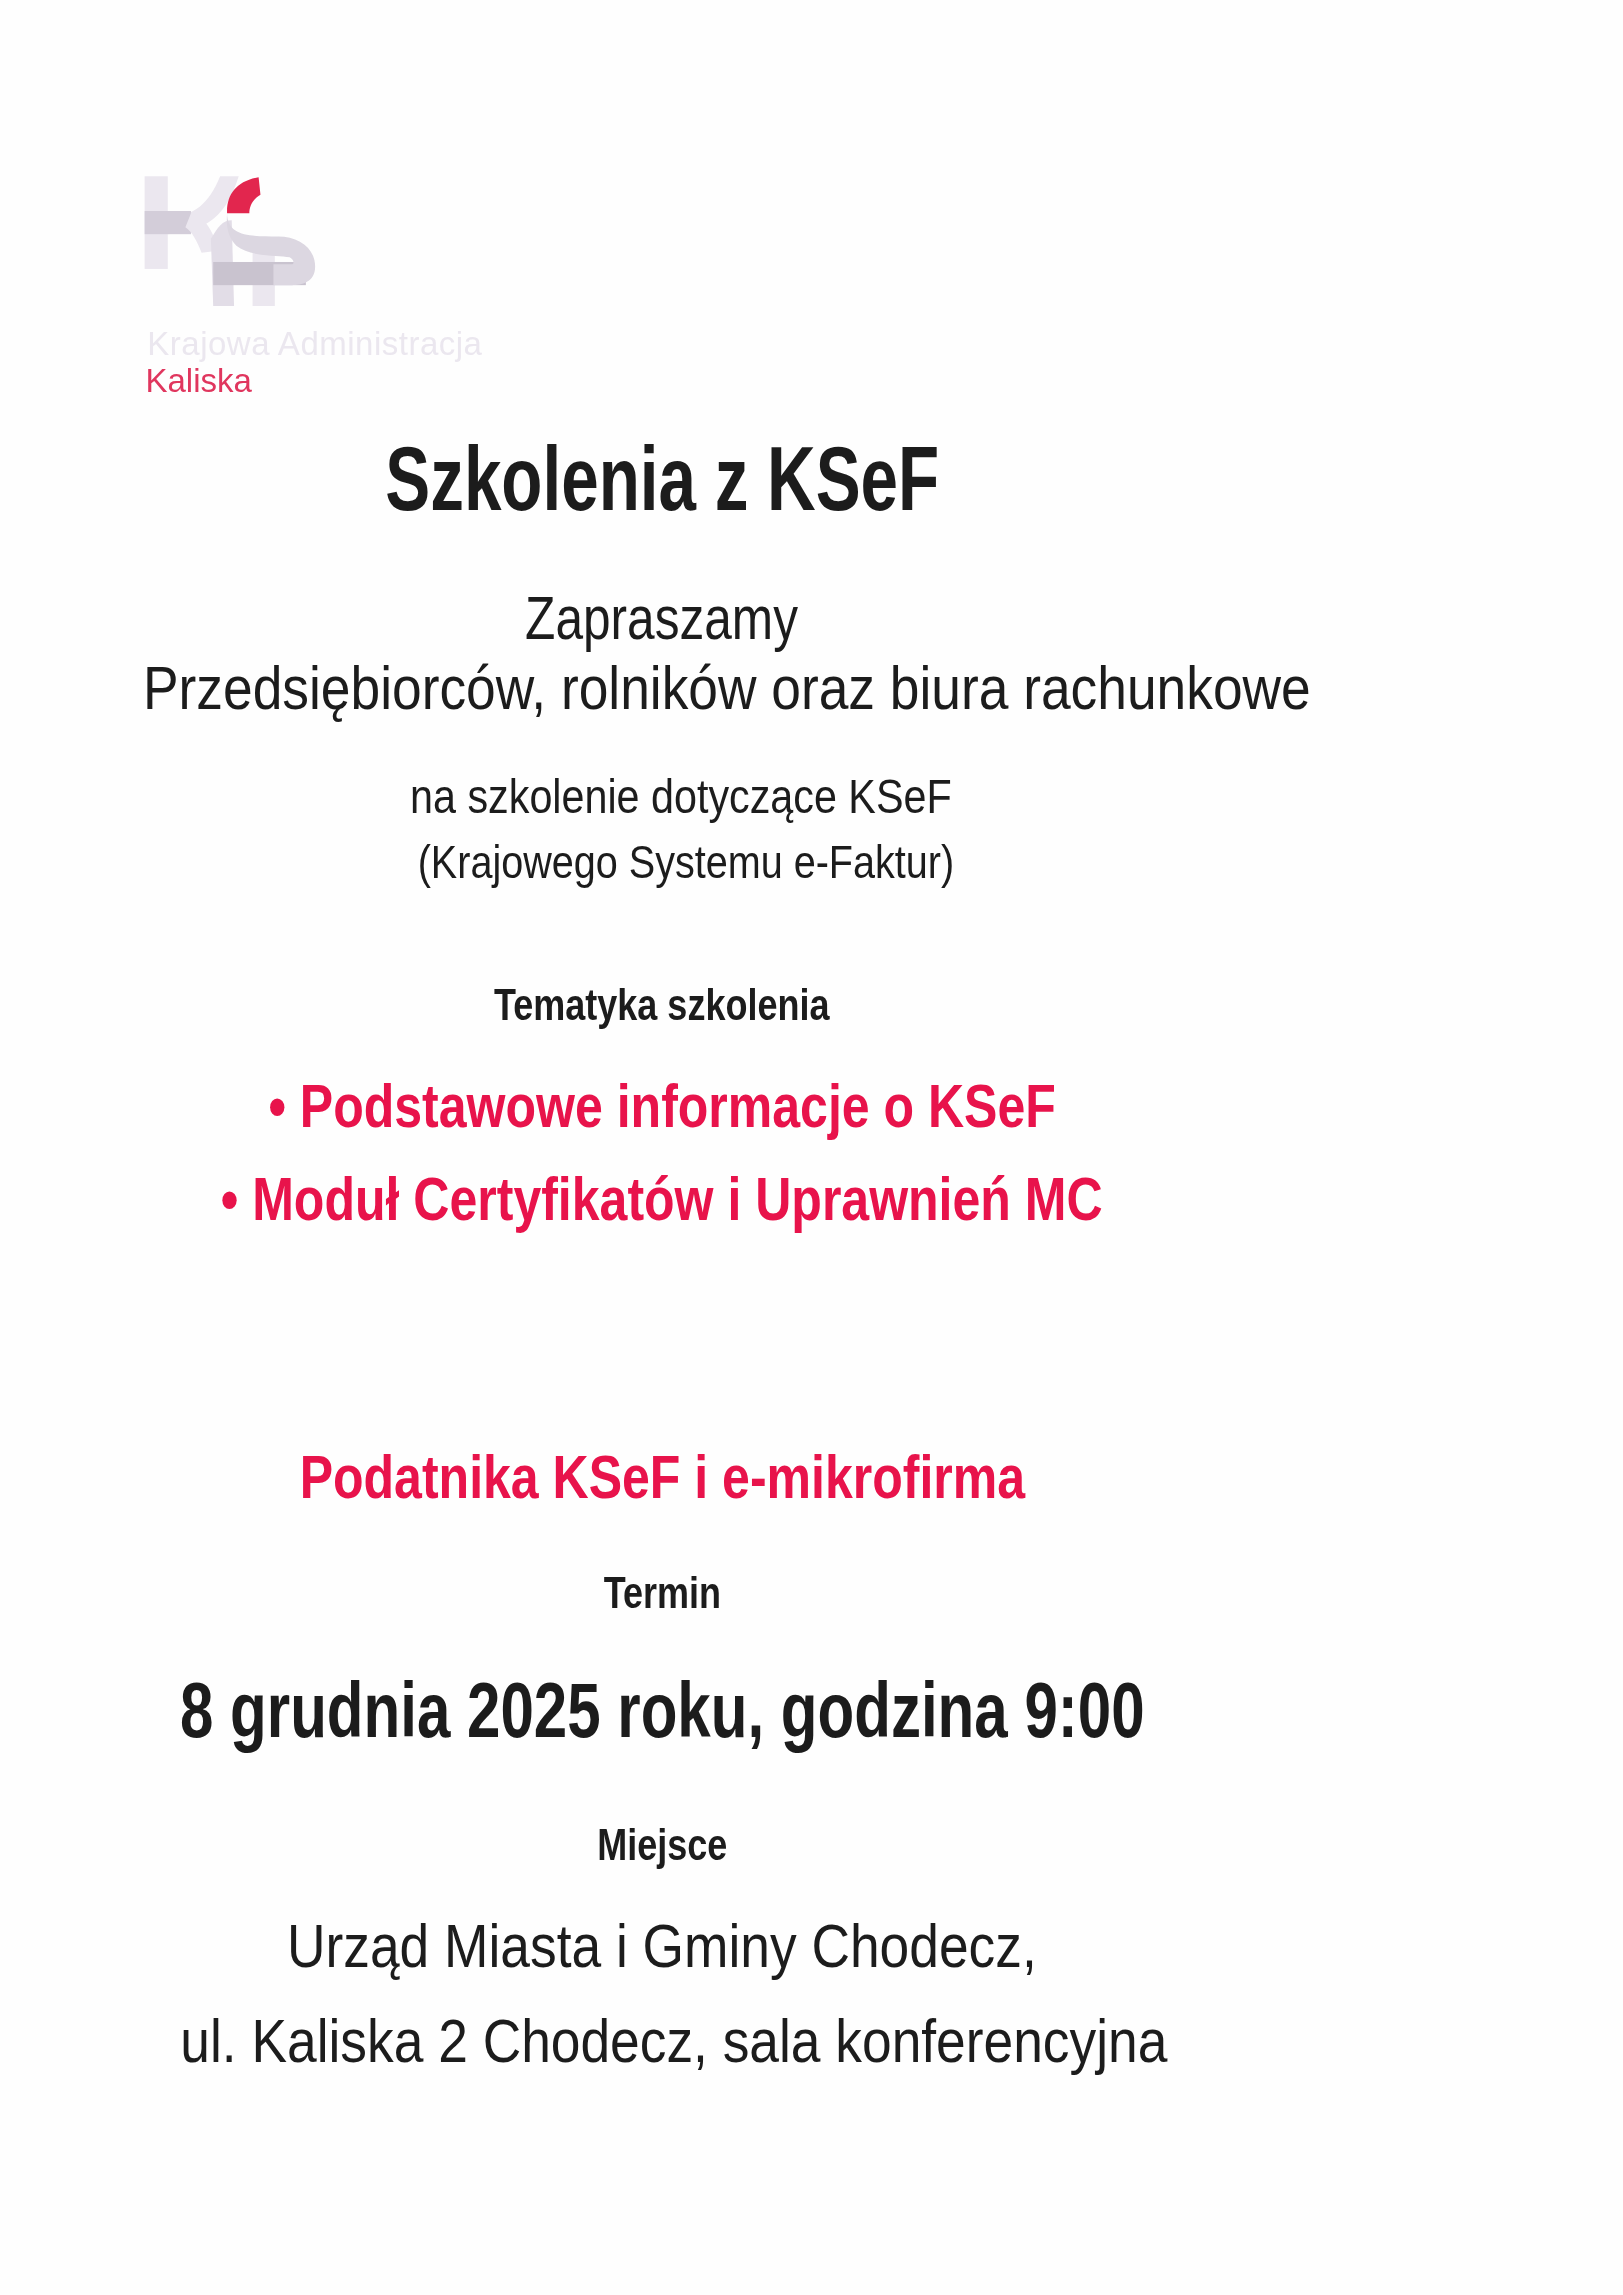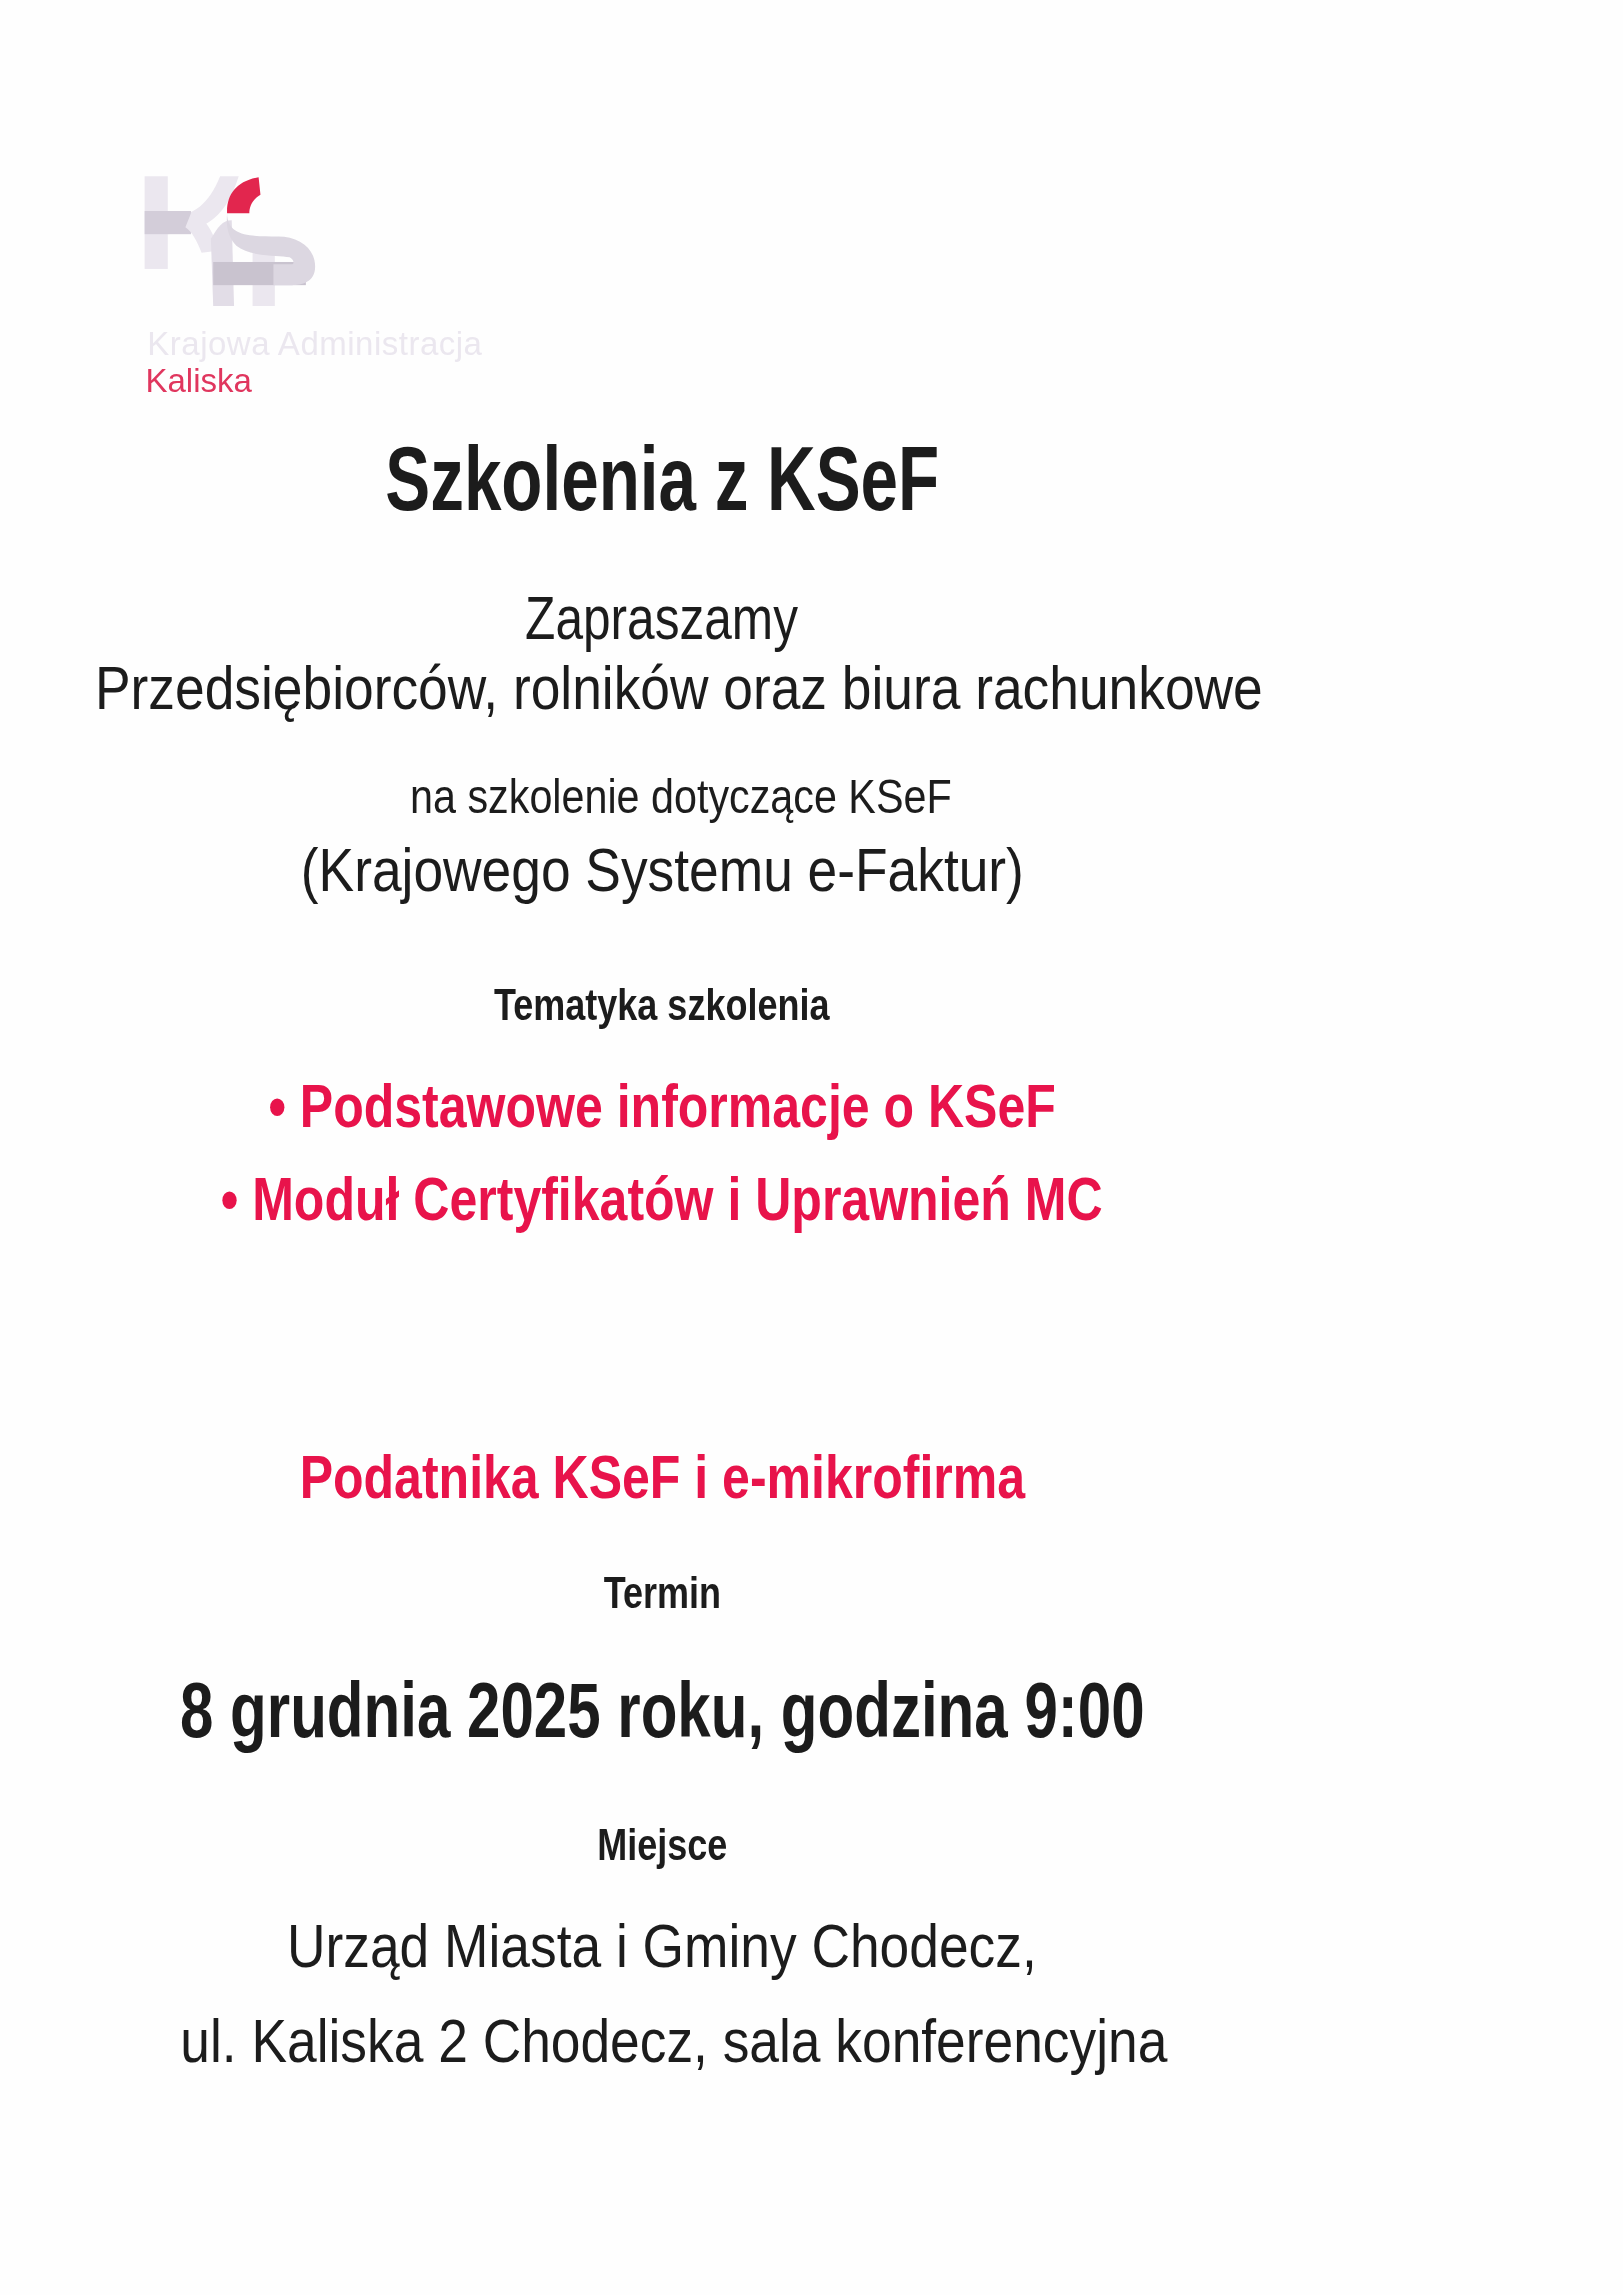--- a/index.html
+++ b/index.html
@@ -72,23 +72,23 @@
     display: inline-block;
     transform-origin: 50% 50%;
     transform: scaleX(var(--sx, 0.85));
   }
   .bold { font-weight: bold; }
   .black { color: #1c1c1c; }
   .red { color: #e8134b; }
 
   .title      { top: 433px;  font-size: 91px; --sx: 0.74; }
   .zapr       { top: 570px; font-size: 62px; margin-top: 17px; --sx: 0.80; }
-  .intro1     { top: 657px; font-size: 62px; --sx: 0.86; }
+  .intro1     { top: 657px; font-size: 62px; padding-left: 48px; --sx: 0.86; }
   .intro2     { top: 773px; font-size: 48px; padding-left: 19px; --sx: 0.86; }
-  .intro3     { top: 839px; font-size: 62px; --sx: 0.86; }
+  .intro3     { top: 839px; font-size: 46px; padding-left: 24px; --sx: 0.86; }
   .topics-h   { top: 982px; font-size: 45px;  --sx: 0.80; }
   .b1         { top: 1076px; font-size: 61px; --sx: 0.82; }
   .b2         { top: 1169px; font-size: 61px; --sx: 0.82; }
   .b3         { top: 1262px; font-size: 61px; --sx: 0.82; }
   .b4         { top: 1354px; font-size: 61px; --sx: 0.82; }
   .b5         { top: 1447px; font-size: 61px; --sx: 0.82; }
   .termin-h   { top: 1570px; font-size: 45px;  --sx: 0.80; }
   .date       { top: 1672px; font-size: 77px; --sx: 0.78; }
   .miejsce-h  { top: 1822px; font-size: 45px;  --sx: 0.80; }
   .place1     { top: 1915px; font-size: 62px; --sx: 0.86; }

